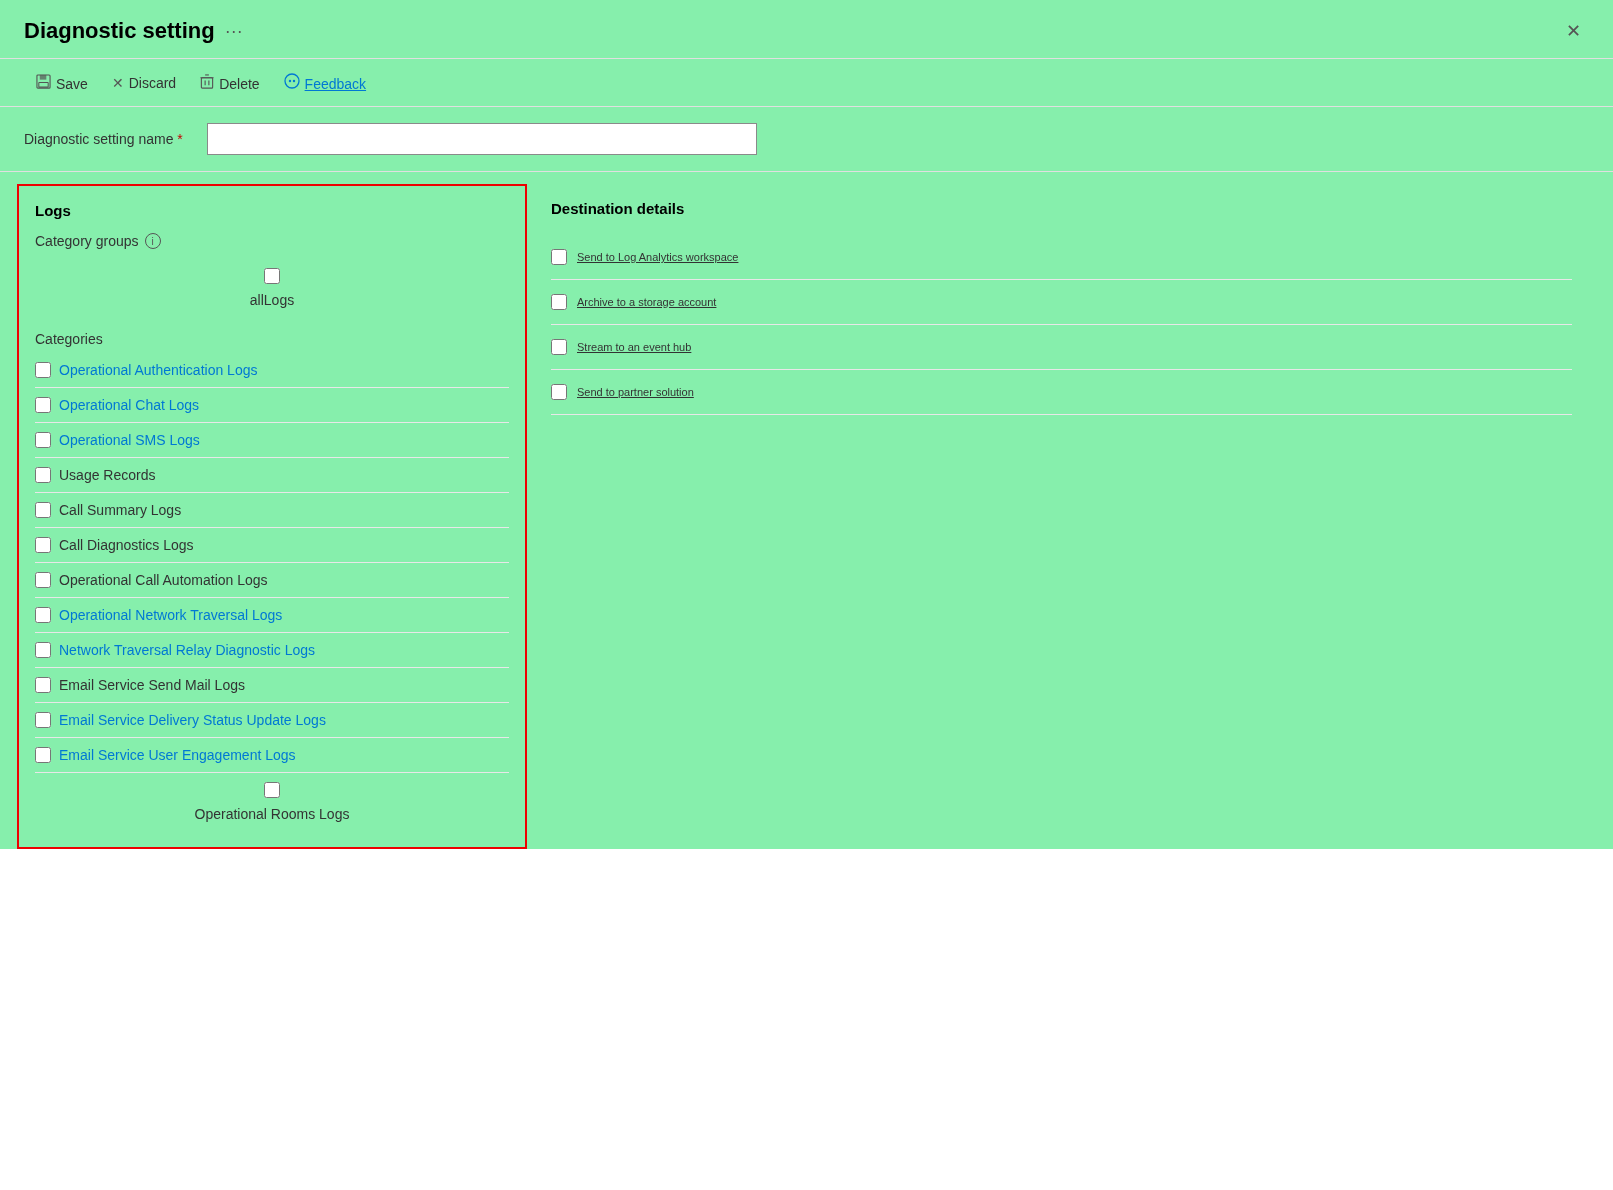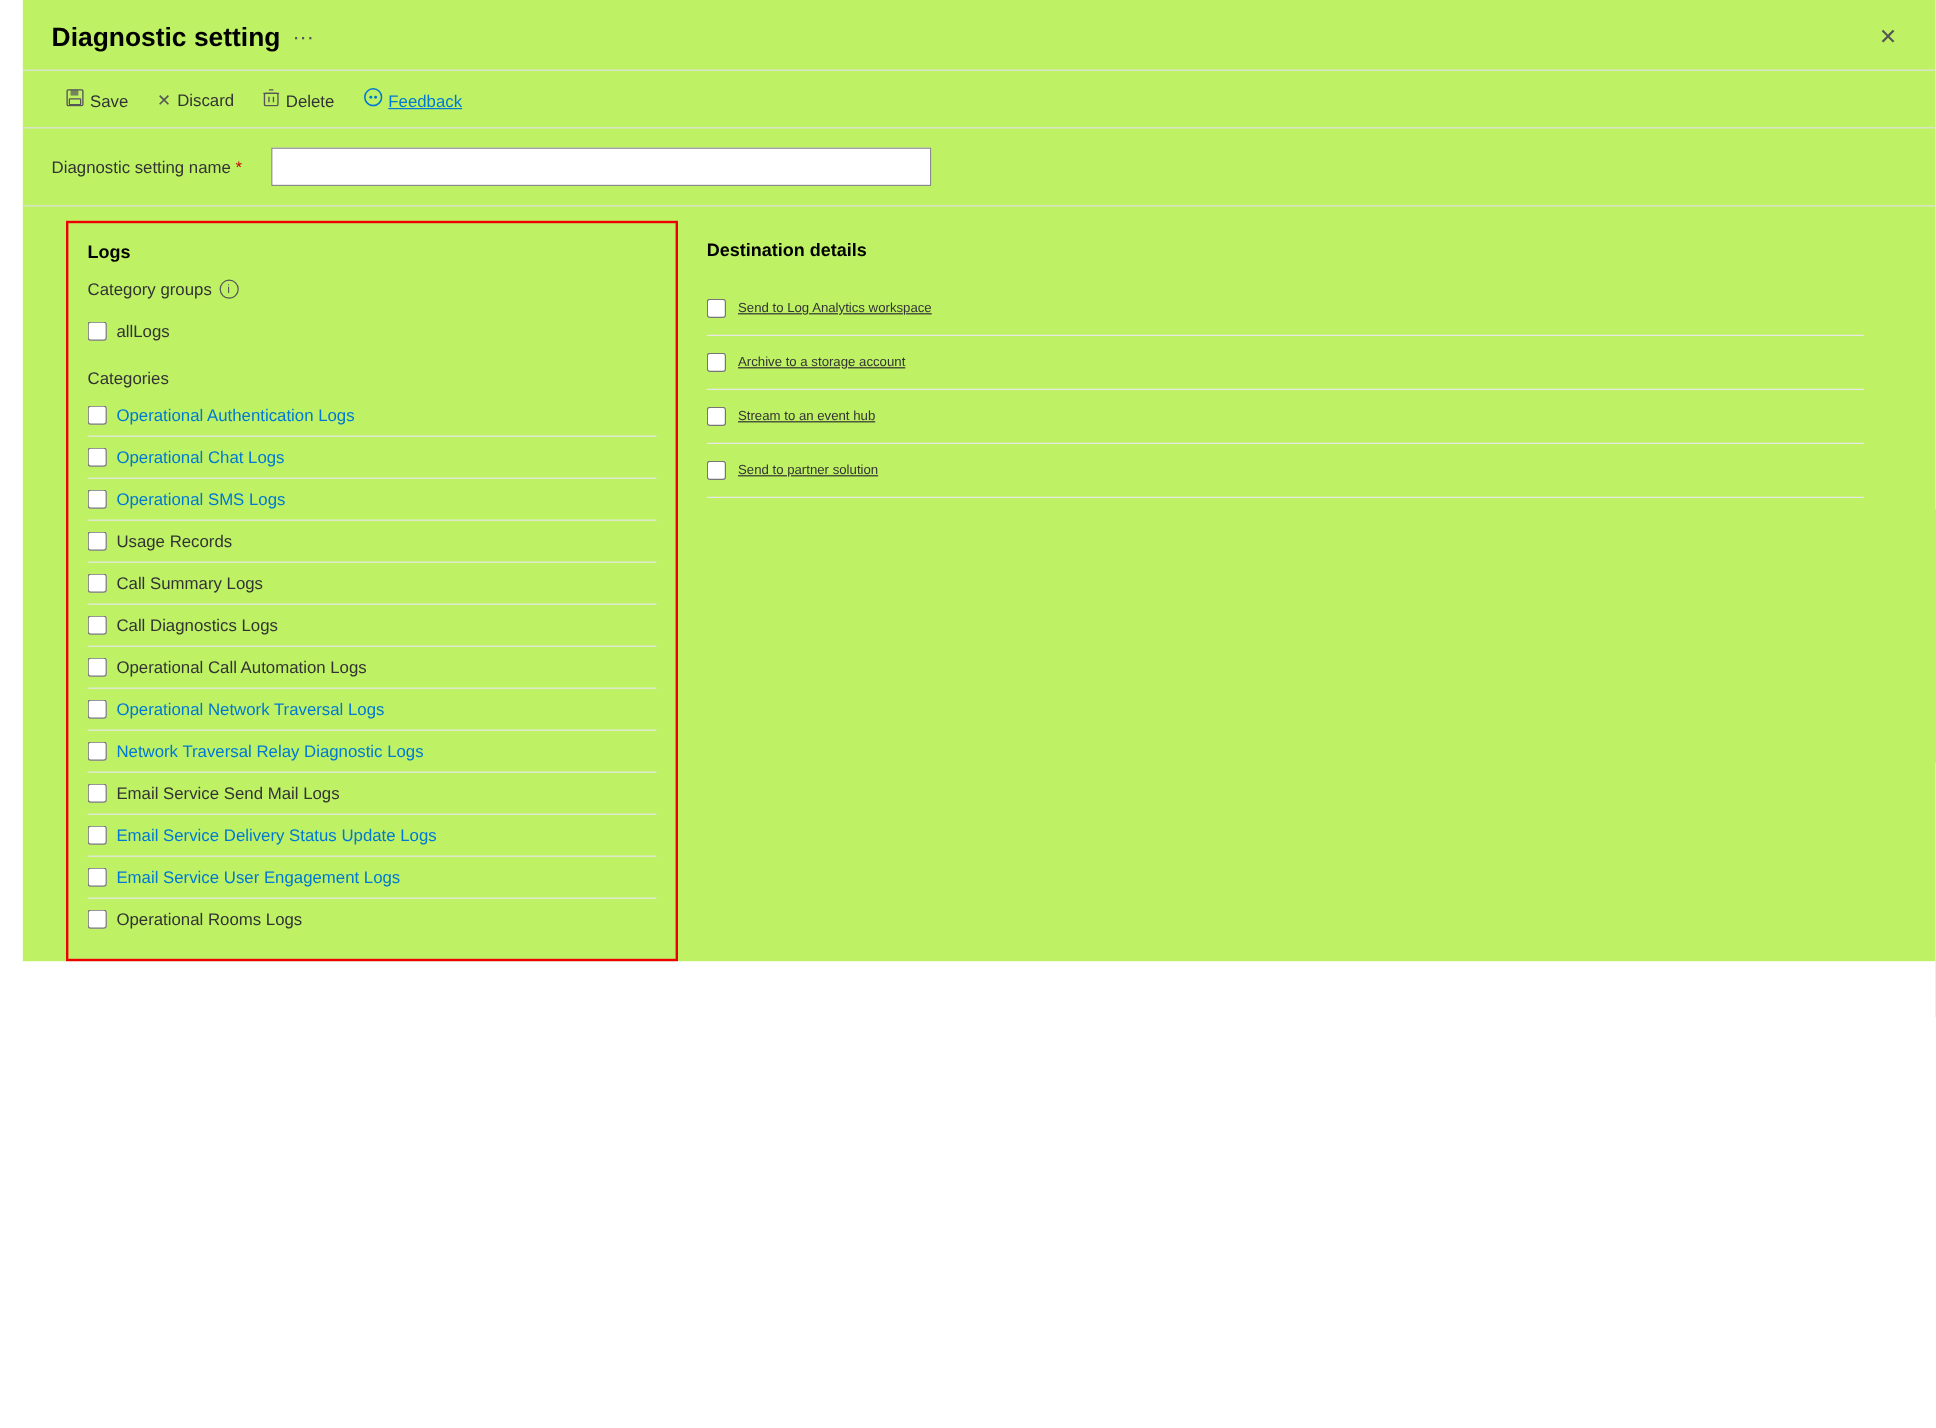--- a/index.html
+++ b/index.html
@@ -6,22 +6,21 @@
     body {
       font-family: 'Segoe UI', Arial, sans-serif;
       font-size: 14px;
       color: #333;
       background: #fff;
       width: 1613px;
       min-height: 1190px;
     }
     .page-container {
       padding: 0;
-      background: #bef264;
-      margin-left: 19px;
+      background: #86efac;
     }
     
     .header {
       display: flex;
       align-items: center;
       justify-content: space-between;
       padding: 16px 24px 12px 24px;
       border-bottom: 1px solid #e0e0e0;
     }
     .header-left {
@@ -97,21 +96,21 @@
       width: 550px;
       height: 32px;
       border: 1px solid #8a8a8a;
       padding: 4px 8px;
       font-size: 14px;
       outline: none;
     }
     
     .main-content {
       display: flex;
-      padding: 0 36px;
+      padding: 0 17px;
       gap: 0;
     }
     
     .logs-panel {
       width: 510px;
       border: 2px solid #e00;
       padding: 16px;
       margin-top: 12px;
       flex-shrink: 0;
     }
@@ -146,20 +145,21 @@
     }
     .checkbox-item {
       display: flex;
       align-items: center;
       gap: 8px;
       padding: 9px 0;
       border-bottom: 1px solid #e8e8e8;
     }
     .checkbox-item:last-child {
       border-bottom: none;
+      flex-direction: column;
     }
     .checkbox-item input[type="checkbox"] {
       width: 16px;
       height: 16px;
       cursor: pointer;
       accent-color: #0078d4;
       flex-shrink: 0;
     }
     .checkbox-label {
       font-size: 14px;

